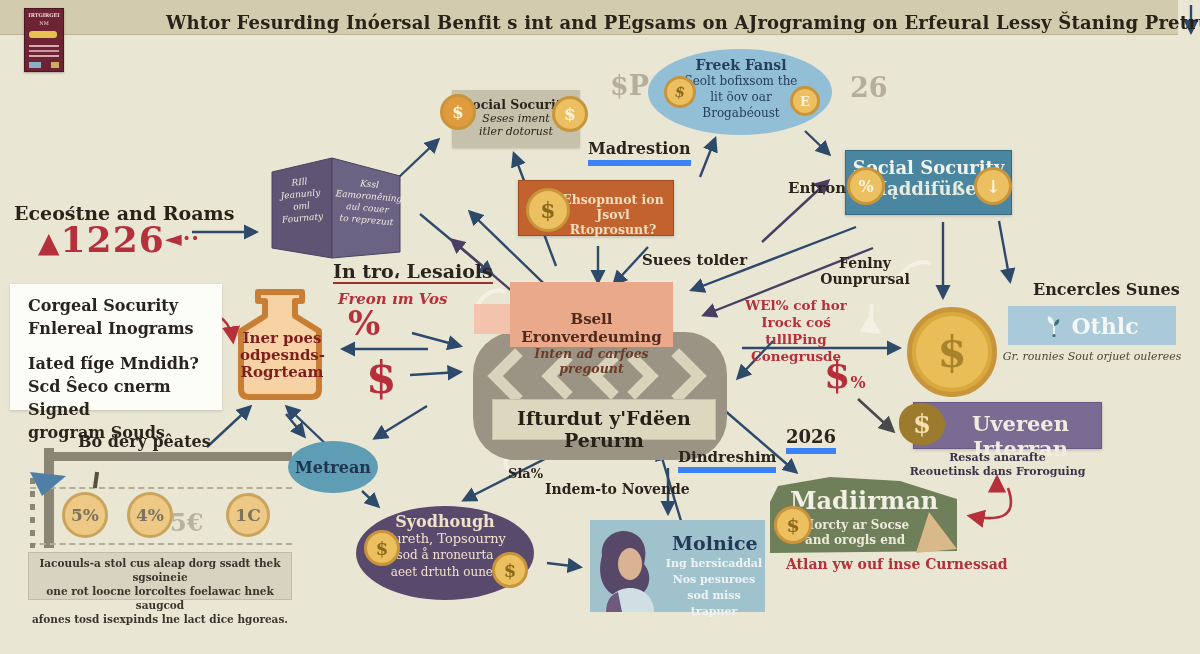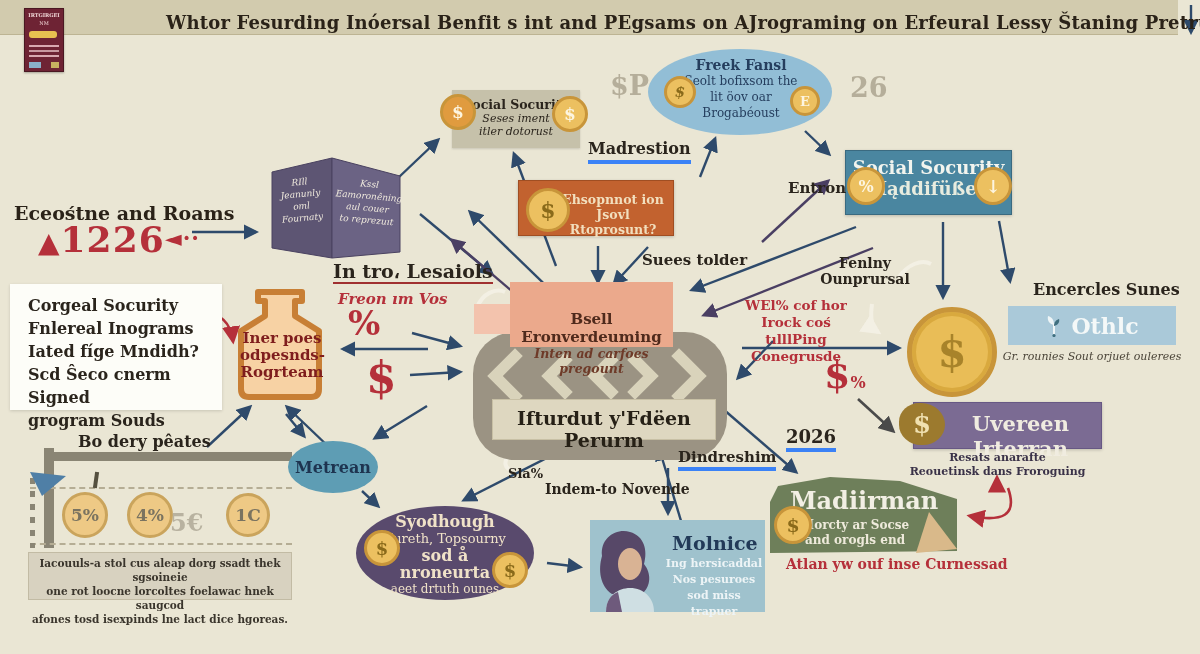--- a/index.html
+++ b/index.html
@@ -7,21 +7,21 @@
           font-family:"DejaVu Serif",serif;color:#2a241c;}
   .abs{position:absolute;}
   .ctr{text-align:center;}
   .b{font-weight:bold;}
   .i{font-style:italic;}
   svg{display:block;}
   .coin{position:absolute;border-radius:50%;background:#ecc060;border:3px solid #c8953a;
         color:#8a6a1a;font-weight:bold;display:flex;align-items:center;justify-content:center;
         font-family:"DejaVu Serif",serif;}
   .red{color:#b5303a;}
-  .underline-dark{border-bottom:4px solid #3b82f6;}
+  .underline-dark{border-bottom:6px solid #3b82f6;}
   .underline-red{border-bottom:2px solid #a03030;}
   .dashrow{border-top:2px dashed #b5ad94;}
 </style>
 </head>
 <body>
 
 <div id="canvas">
 
   <svg class="abs" style="left:0;top:0;" width="1200" height="654" viewBox="0 0 1200 654">
     <defs>
@@ -107,21 +107,21 @@
   </div>
 
   <div class="abs b" style="left:14px;top:202px;font-size:19px;color:#2a2218;">Eceośtne and Roams</div>
   <div class="abs b red" style="left:38px;top:218px;font-size:36px;letter-spacing:1px;">
     <span style="font-size:28px;">▲</span><span>1226</span><span style="font-size:22px;vertical-align:6px;">◄··</span>
   </div>
 
   <div class="abs" style="left:10px;top:284px;width:212px;height:126px;background:#fdfdf8;box-shadow:0 1px 3px rgba(0,0,0,.15);padding:10px 0 0 18px;box-sizing:border-box;">
     <div class="b" style="font-size:16px;line-height:23px;">Corgeal Socurity</div>
     <div class="b" style="font-size:16px;line-height:23px;">Fnlereal Inograms</div>
-    <div class="b" style="font-size:16px;line-height:23px;">Iated fíge Mndidh?</div>
+    <div class="b" style="font-size:16px;line-height:23px;margin-top:12px;">Iated fíge Mndidh?</div>
     <div class="b" style="font-size:16px;line-height:23px;">Scd Ŝeco cnerm Signed</div>
     <div class="b" style="font-size:16px;line-height:23px;">grogram Souds</div>
   </div>
 
   <svg class="abs" style="left:265px;top:152px;" width="145" height="112" viewBox="0 0 145 112">
     <polygon points="7,20 67,6 67,106 7,96" fill="#5d5573" stroke="#4a4260" stroke-width="1"></polygon>
     <polygon points="67,6 135,24 135,100 67,106" fill="#6b6384" stroke="#4a4260" stroke-width="1"></polygon>
   </svg>
   <div class="abs ctr i" style="left:272px;top:176px;width:58px;font-size:9px;color:#efe9dd;transform:rotate(-5deg);line-height:12px;">
     <div>RIll</div>
@@ -306,21 +306,21 @@
   </div>
 
   <div class="abs" style="left:288px;top:441px;width:90px;height:52px;background:#5e9db4;border-radius:50%;display:flex;align-items:center;justify-content:center;">
     <span class="b" style="font-size:16px;color:#1e3450;">Metrean</span>
   </div>
 
   <div class="abs" style="left:356px;top:506px;width:178px;height:94px;background:#594a6d;border-radius:50%;"></div>
   <div class="abs ctr" style="left:376px;top:513px;width:138px;color:#f0e2c8;line-height:17px;">
     <div class="b" style="font-size:16px;">Syodhough</div>
     <div style="font-size:13px;">Fureth, Topsourny</div>
-    <div style="font-size:16px;font-weight:bold;">sod å nroneurta</div>
+    <div style="font-size:12px;">sod å nroneurta</div>
     <div style="font-size:12px;">aeet drtuth ounes</div>
   </div>
   <div class="coin" style="left:364px;top:530px;width:30px;height:30px;font-size:18px;">
       <span>$</span>
     </div>
   <div class="coin" style="left:492px;top:552px;width:30px;height:30px;font-size:18px;">
       <span>$</span>
     </div>
 
   <div class="abs b" style="left:508px;top:466px;font-size:13px;">Sla%</div>

